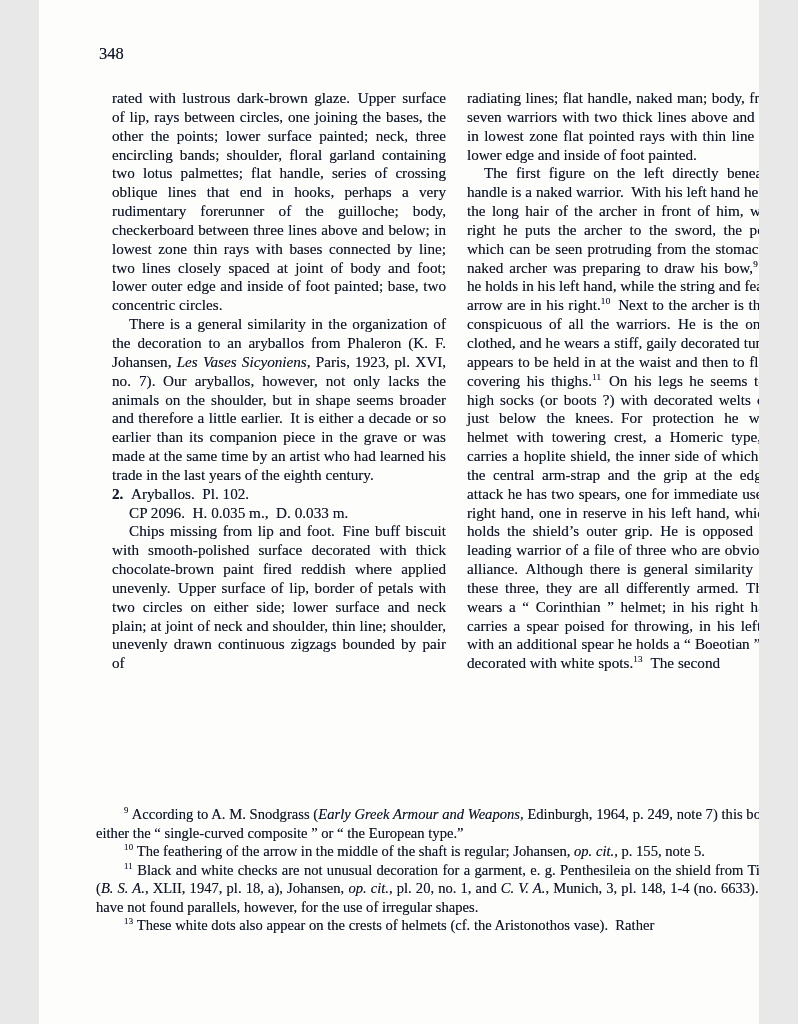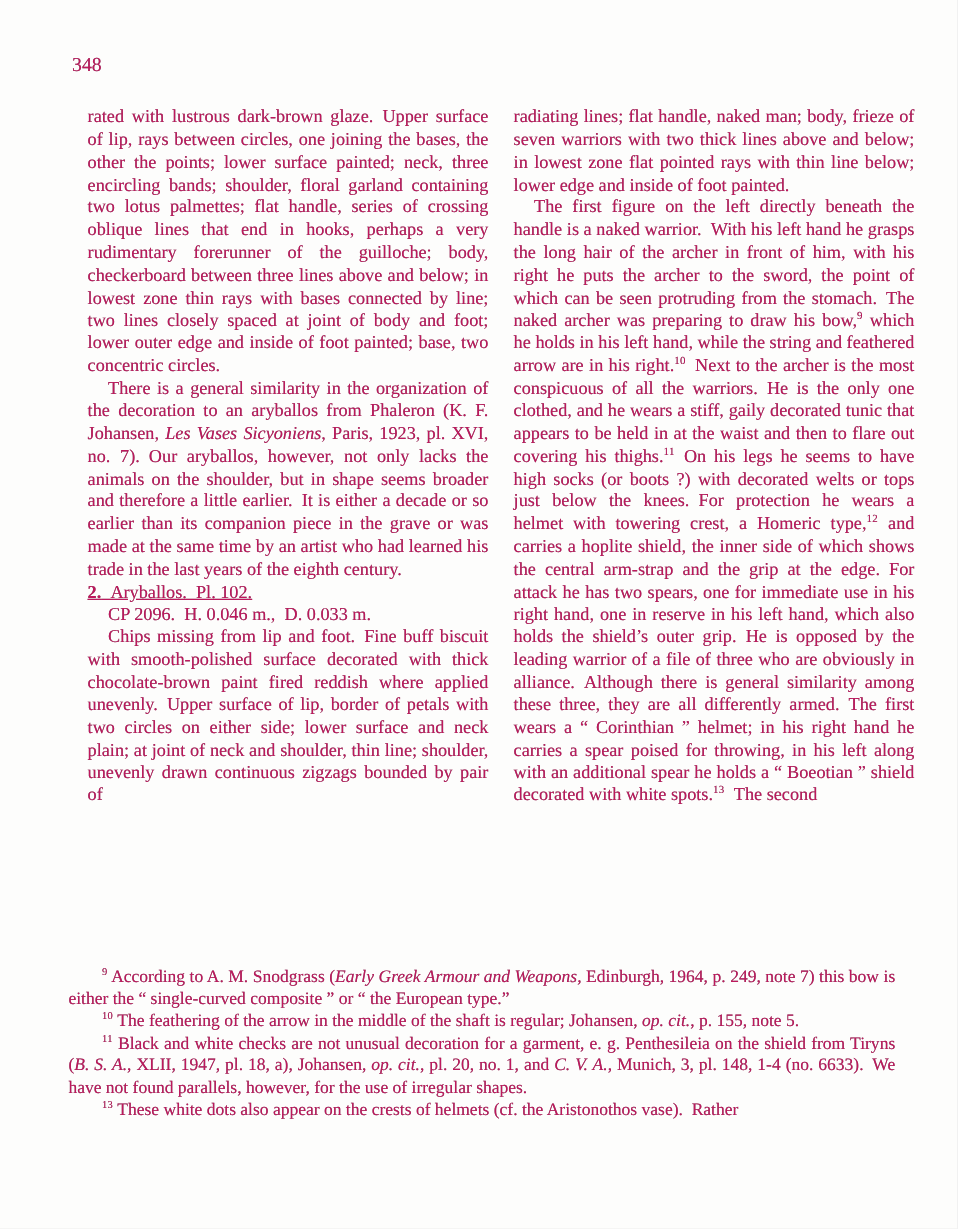--- a/index.html
+++ b/index.html
@@ -1,23 +1,23 @@
 <!DOCTYPE html>
 <html lang="en"><head>
 <meta charset="utf-8">
 <style>
   html, body { margin: 0; padding: 0; background: #e8e8e8; }
   .page {
     position: relative;
-    width: 798px;
+    width: 720px;
     height: 1024px;
     margin: 0 auto;
     background: #fdfdfc;
     font-family: "Liberation Serif", "DejaVu Serif", serif;
-    color: #be185d;
+    color: #0f172a;
     text-shadow: 0 0 0.4px rgba(20,20,20,0.55);
     overflow: hidden;
   }
   .header { position: absolute; top: 44px; left: 57px; width: 689px; height: 22px; }
   .page-num {
     position: absolute; left: 3px; top: 0;
     font-size: 16.5px;
   }
   .running-title {
     display: block; text-align: center;
@@ -29,21 +29,21 @@
     display: flex; gap: 21px;
   }
   .col {
     width: 334px;
     font-size: 15.2px;
     line-height: 18.85px;
     text-align: justify;
   }
   .col p, .footnotes p { margin: 0; }
   .indent { text-indent: 17px; }
-  .entry-heading { margin: 11px 0 10px; text-decoration: underline; }
+  .entry-heading { margin: 11px 0 10px; }
   .entry-heading b { font-weight: 700; }
   .cp-line { margin-bottom: 10px; text-indent: 17px; }
   sup { font-size: 60%; vertical-align: super; line-height: 0; letter-spacing: 0.3px; }
   i { font-style: italic; }
   .footnotes {
     position: absolute; top: 779px; left: 57px; width: 689px;
     font-size: 14.6px;
     line-height: 18.55px;
     text-align: justify;
     margin-top: 26px;
@@ -57,21 +57,21 @@
 
   <div class="header">
     <span class="page-num">348</span>
   </div>
 
   <div class="columns">
     <div class="col">
       <p>rated with lustrous dark-brown glaze. Upper surface of lip, rays between circles, one joining the bases, the other the points; lower surface painted; neck, three encircling bands; shoulder, floral garland containing two lotus palmettes; flat handle, series of crossing oblique lines that end in hooks, perhaps a very rudimentary forerunner of the guilloche; body, checkerboard between three lines above and below; in lowest zone thin rays with bases connected by line; two lines closely spaced at joint of body and foot; lower outer edge and inside of foot painted; base, two concentric circles.</p>
       <p class="indent">There is a general similarity in the organization of the decoration to an aryballos from Phaleron (K. F. Johansen, <i>Les Vases Sicyoniens</i>, Paris, 1923, pl. XVI, no. 7). Our aryballos, however, not only lacks the animals on the shoulder, but in shape seems broader and therefore a little earlier. It is either a decade or so earlier than its companion piece in the grave or was made at the same time by an artist who had learned his trade in the last years of the eighth century.</p>
       <p class="entry-heading"><b>2.</b> Aryballos. Pl. 102.</p>
-      <p class="cp-line">CP 2096. H. 0.046 m., D. 0.033 m.</p>
+      <p class="cp-line">CP 2096. H. 0.035 m., D. 0.033 m.</p>
       <p class="indent">Chips missing from lip and foot. Fine buff biscuit with smooth-polished surface decorated with thick chocolate-brown paint fired reddish where applied unevenly. Upper surface of lip, border of petals with two circles on either side; lower surface and neck plain; at joint of neck and shoulder, thin line; shoulder, unevenly drawn continuous zigzags bounded by pair of</p>
     </div>
     <div class="col">
       <p>radiating lines; flat handle, naked man; body, frieze of seven warriors with two thick lines above and below; in lowest zone flat pointed rays with thin line below; lower edge and inside of foot painted.</p>
       <p class="indent">The first figure on the left directly beneath the handle is a naked warrior. With his left hand he grasps the long hair of the archer in front of him, with his right he puts the archer to the sword, the point of which can be seen protruding from the stomach. The naked archer was preparing to draw his bow,<sup>9</sup> which he holds in his left hand, while the string and feathered arrow are in his right.<sup>10</sup> Next to the archer is the most conspicuous of all the warriors. He is the only one clothed, and he wears a stiff, gaily decorated tunic that appears to be held in at the waist and then to flare out covering his thighs.<sup>11</sup> On his legs he seems to have high socks (or boots ?) with decorated welts or tops just below the knees. For protection he wears a helmet with towering crest, a Homeric type,<sup>12</sup> and carries a hoplite shield, the inner side of which shows the central arm-strap and the grip at the edge. For attack he has two spears, one for immediate use in his right hand, one in reserve in his left hand, which also holds the shield’s outer grip. He is opposed by the leading warrior of a file of three who are obviously in alliance. Although there is general similarity among these three, they are all differently armed. The first wears a “ Corinthian ” helmet; in his right hand he carries a spear poised for throwing, in his left along with an additional spear he holds a “ Boeotian ” shield decorated with white spots.<sup>13</sup> The second</p>
     </div>
   </div>
 
   <div class="footnotes">
     <p class="footnote"><sup>9</sup> According to A. M. Snodgrass (<i>Early Greek Armour and Weapons,</i> Edinburgh, 1964, p. 249, note 7) this bow is either the “ single-curved composite ” or “ the European type.”</p>

